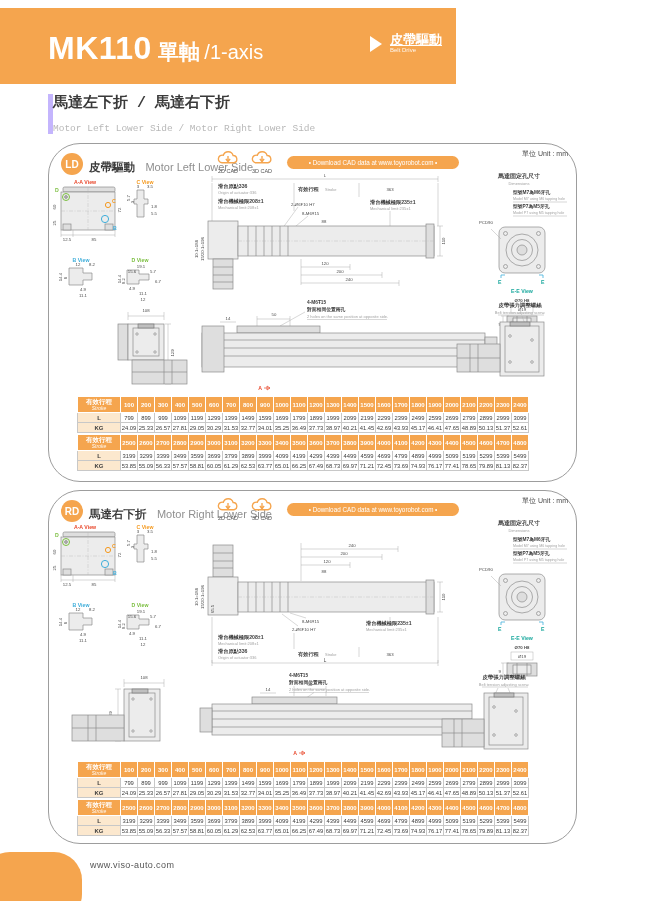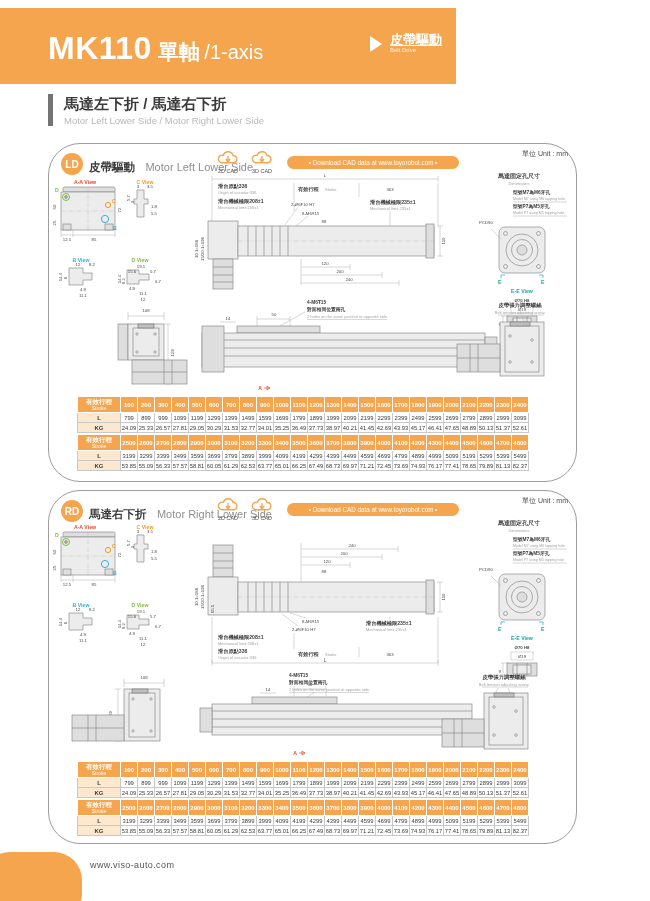--- a/index.html
+++ b/index.html
@@ -10,23 +10,23 @@
   .band-title{position:absolute;left:48px;top:22px;color:#fff;white-space:nowrap;}
   .bt-model{font-size:32px;font-weight:bold;letter-spacing:0.5px;}
   .bt-cjk{font-size:21px;font-weight:bold;margin-left:6px;}
   .bt-axis{font-size:20px;font-weight:normal;}
   .band-drive{position:absolute;left:370px;top:24px;color:#fff;display:flex;align-items:flex-start;}
   .tri{width:0;height:0;border-top:8px solid transparent;border-bottom:8px solid transparent;
        border-left:12px solid #fff;margin:4px 8px 0 0;}
   .bd-cjk{font-size:13px;font-weight:bold;line-height:15px;display:block;text-decoration:underline;}
   .bd-en{font-size:6px;display:block;opacity:.9;}
   
-  .sect{position:absolute;left:48px;top:94px;border-left:5px solid #737373;padding-left:11px;}
+  .sect{position:absolute;left:48px;top:94px;border-left:5px solid #c4b5fd;font-family:Liberation Mono, monospace;}
   .sect-t{font-size:15px;font-weight:bold;color:#3a3a3a;line-height:19px;}
-  .sect-s{font-size:9.5px;color:#b8b8b8;margin-top:2px;}
+  .sect-s{font-size:9.5px;color:#b8b8b8;margin-top:10px;}
   
   .panel{position:absolute;left:48px;width:527px;border:1.5px solid #9d9d9d;border-radius:32px;background:#fff;}
   .panel1{top:143px;height:337px;}
   .panel2{top:490px;height:352px;}
   .badge{position:absolute;left:12px;top:9px;width:22px;height:22px;border-radius:50%;
          background:#F5A54E;color:#fff;font-size:10px;font-weight:bold;
          display:flex;align-items:center;justify-content:center;}
   .p-title{position:absolute;left:40px;top:13px;white-space:nowrap;}
   .p-cjk{font-size:11.5px;font-weight:bold;color:#3a3a3a;}
   .p-en{font-size:11px;color:#8f8f8f;margin-left:6px;}

